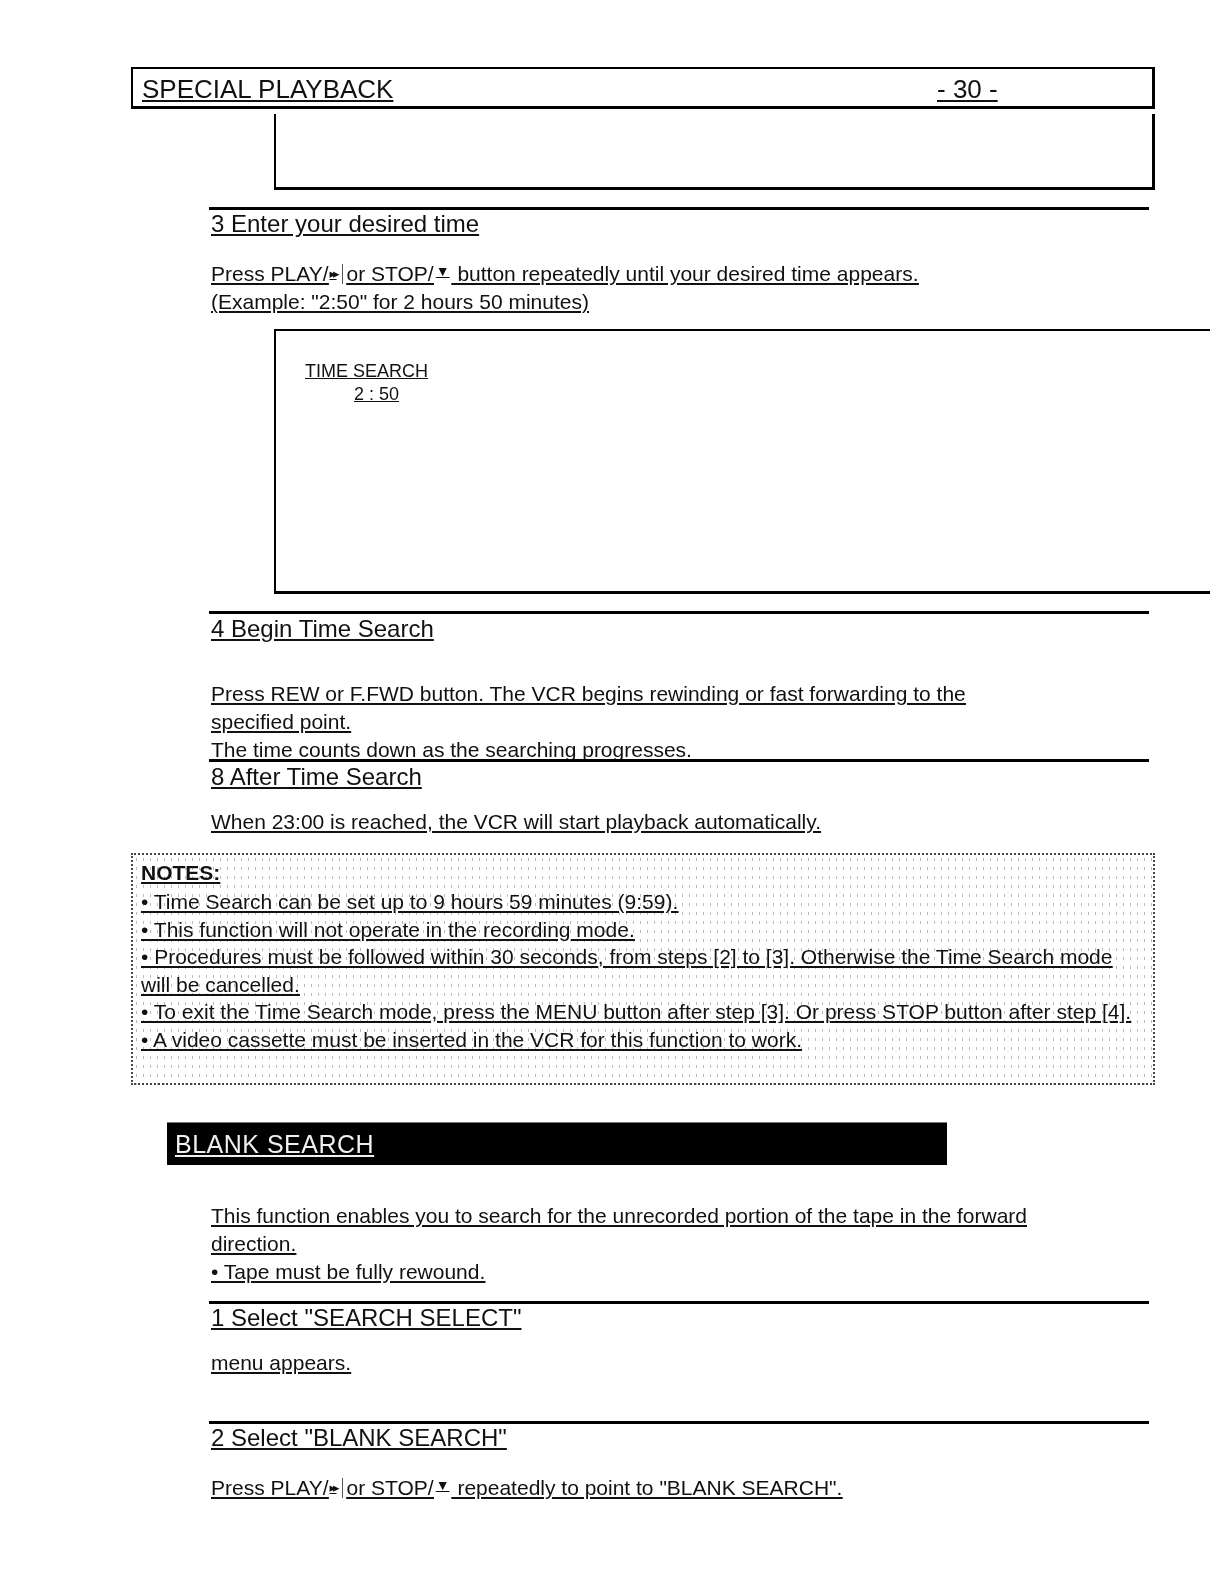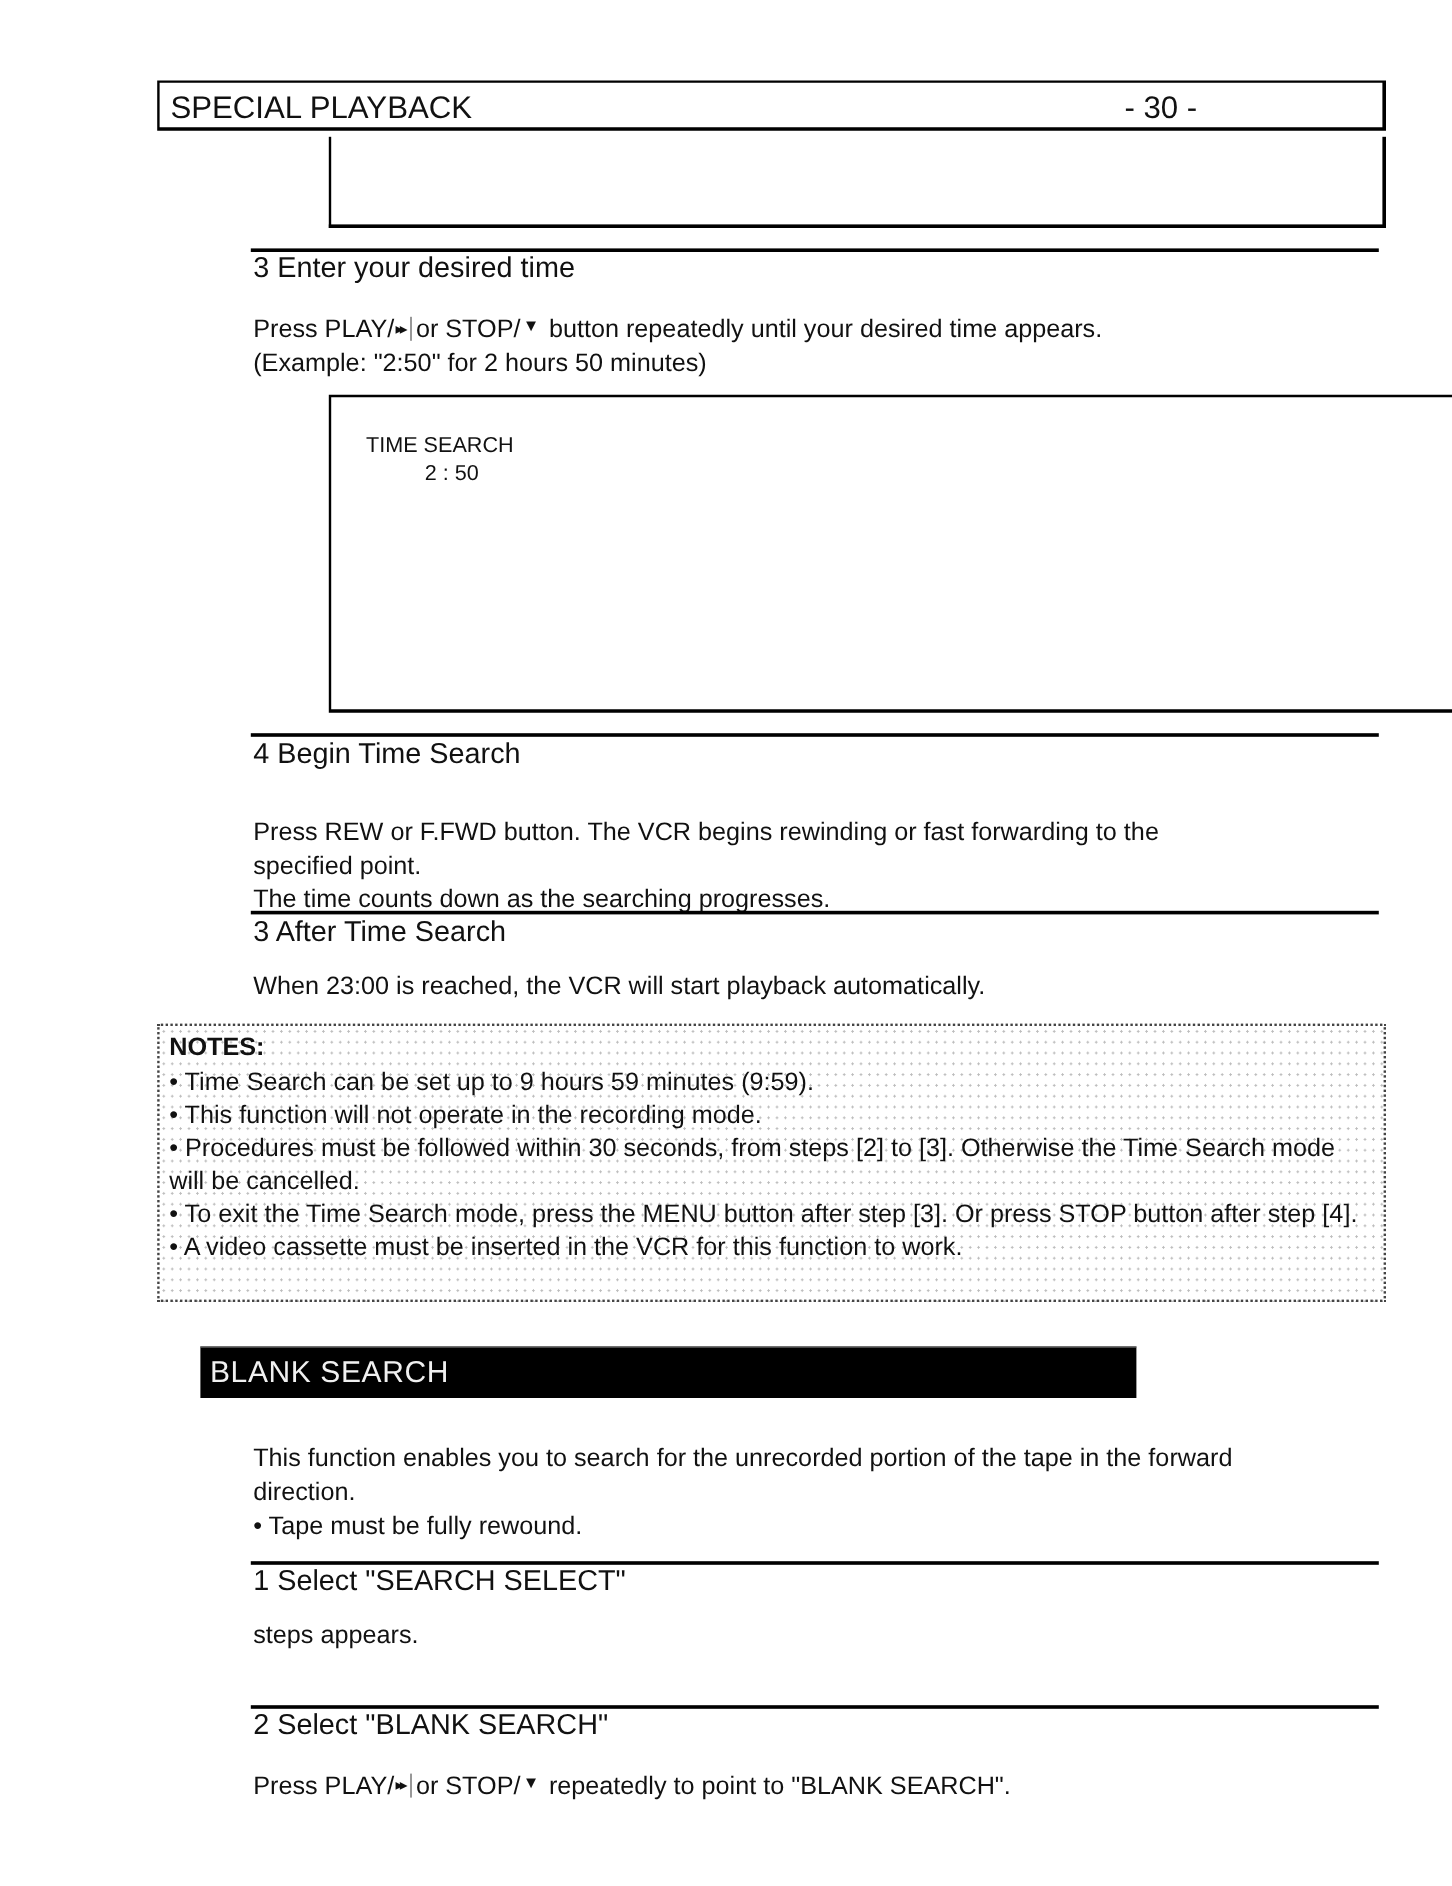--- a/index.html
+++ b/index.html
@@ -1,15 +1,15 @@
 <!DOCTYPE html>
 <html><head>
   <meta charset="utf-8">
   <style>
-    * { margin: 0; padding: 0; box-sizing: border-box; }
+    * { margin: 0; padding: 0; box-sizing: border-box; text-decoration: underline; }
     html, body { width: 1210px; height: 1572px; background: #ffffff; }
     body {
       position: relative;
       font-family: "Liberation Sans", sans-serif;
       color: #111111;
       overflow: hidden;
     }
     .abs { position: absolute; }
 
     
@@ -115,21 +115,21 @@
 
 <div class="abs rule" style="top:611px;"></div>
 <div class="abs step-heading" style="top:617px;">4 Begin Time Search</div>
 <div class="abs body-text" style="top:680px;">
   <div>Press REW or F.FWD button. The VCR begins rewinding or fast forwarding to the</div>
   <div>specified point.</div>
   <div>The time counts down as the searching progresses.</div>
 </div>
 
 <div class="abs rule" style="top:759px;"></div>
-<div class="abs step-heading" style="top:765px;">3 After Time Search</div>
+<div class="abs step-heading" style="top:765px;">8 After Time Search</div>
 <div class="abs body-text" style="top:808px;">When 23:00 is reached, the VCR will start playback automatically.</div>
 
 <div class="abs notes-box">
   <div class="abs notes-title">NOTES:</div>
   <ul class="abs notes-list">
     <li>• Time Search can be set up to 9 hours 59 minutes (9:59).</li>
     <li>• This function will not operate in the recording mode.</li>
     <li>• Procedures must be followed within 30 seconds, from steps [2] to [3]. Otherwise the Time Search mode will be cancelled.</li>
     <li>• To exit the Time Search mode, press the MENU button after step [3]. Or press STOP button after step [4].</li>
     <li>• A video cassette must be inserted in the VCR for this function to work.</li>
@@ -142,20 +142,20 @@
 
 <div class="abs body-text" style="top:1202px;">
   <div>This function enables you to search for the unrecorded portion of the tape in the forward</div>
   <div>direction.</div>
   <div>• Tape must be fully rewound.</div>
 </div>
 
 <div class="abs rule" style="top:1301px;"></div>
 <div class="abs step-heading" style="top:1306px;">1 Select "SEARCH SELECT"</div>
 <div class="abs body-text" style="top:1349px;">
-  <div>steps appears.</div>
+  <div>menu appears.</div>
 </div>
 
 <div class="abs rule" style="top:1421px;"></div>
 <div class="abs step-heading" style="top:1426px;">2 Select "BLANK SEARCH"</div>
 <div class="abs body-text" style="top:1471px;">
   <div><span>Press PLAY/</span><span class="glyph-ff">▸▸</span><span class="glyph-bar"></span><span>or STOP/</span><span class="glyph-down">▼</span> <span>repeatedly to point to "BLANK SEARCH".</span></div>
 </div>
 
 </body></html>

